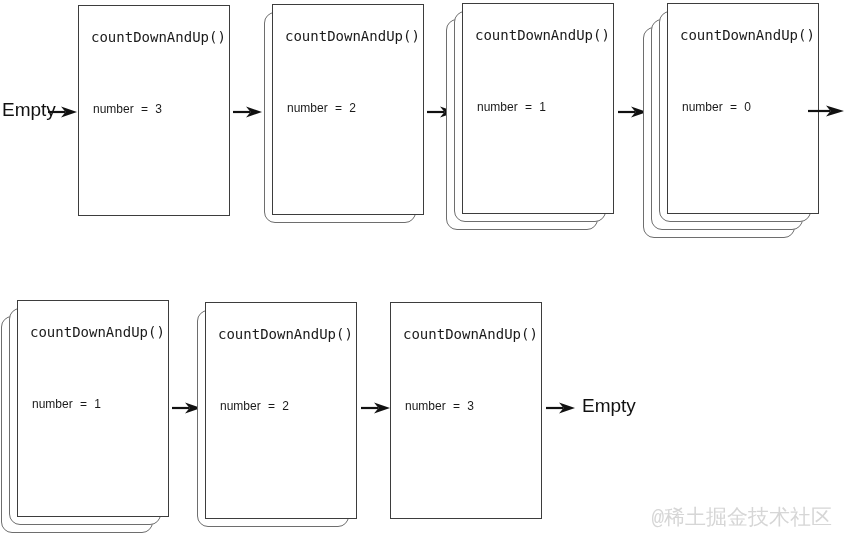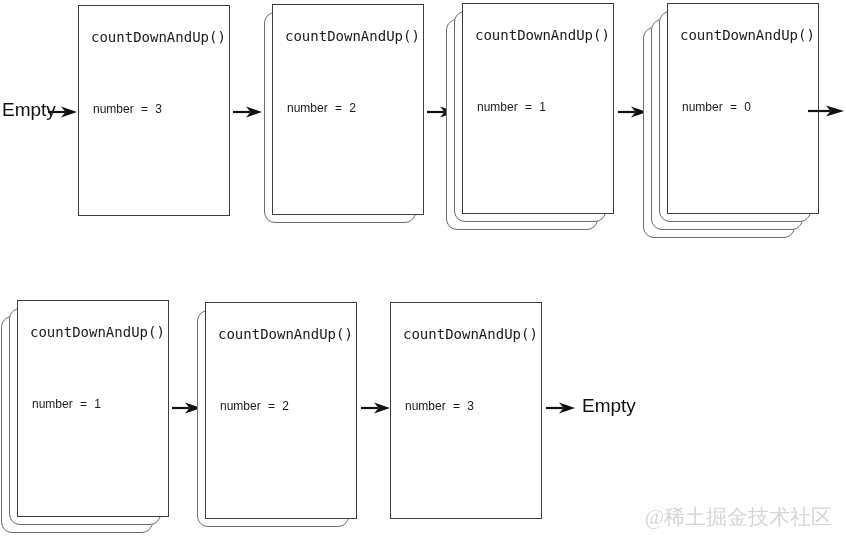--- a/index.html
+++ b/index.html
@@ -63,21 +63,21 @@
     font-family: Liberation Sans, sans-serif;
     font-size: 19px;
     color: #111111;
     white-space: nowrap;
   }
   .arrow { position: absolute; }
   .watermark {
     position: absolute;
     right: 14px;
     top: 503px;
-    font-family: Liberation Serif, serif;
+    font-family: Liberation Mono, monospace;
     font-size: 21px;
     color: #d6d6d6;
     white-space: nowrap;
   }
 </style>
 </head>
 <body>
 
 <div class="canvas">
 

